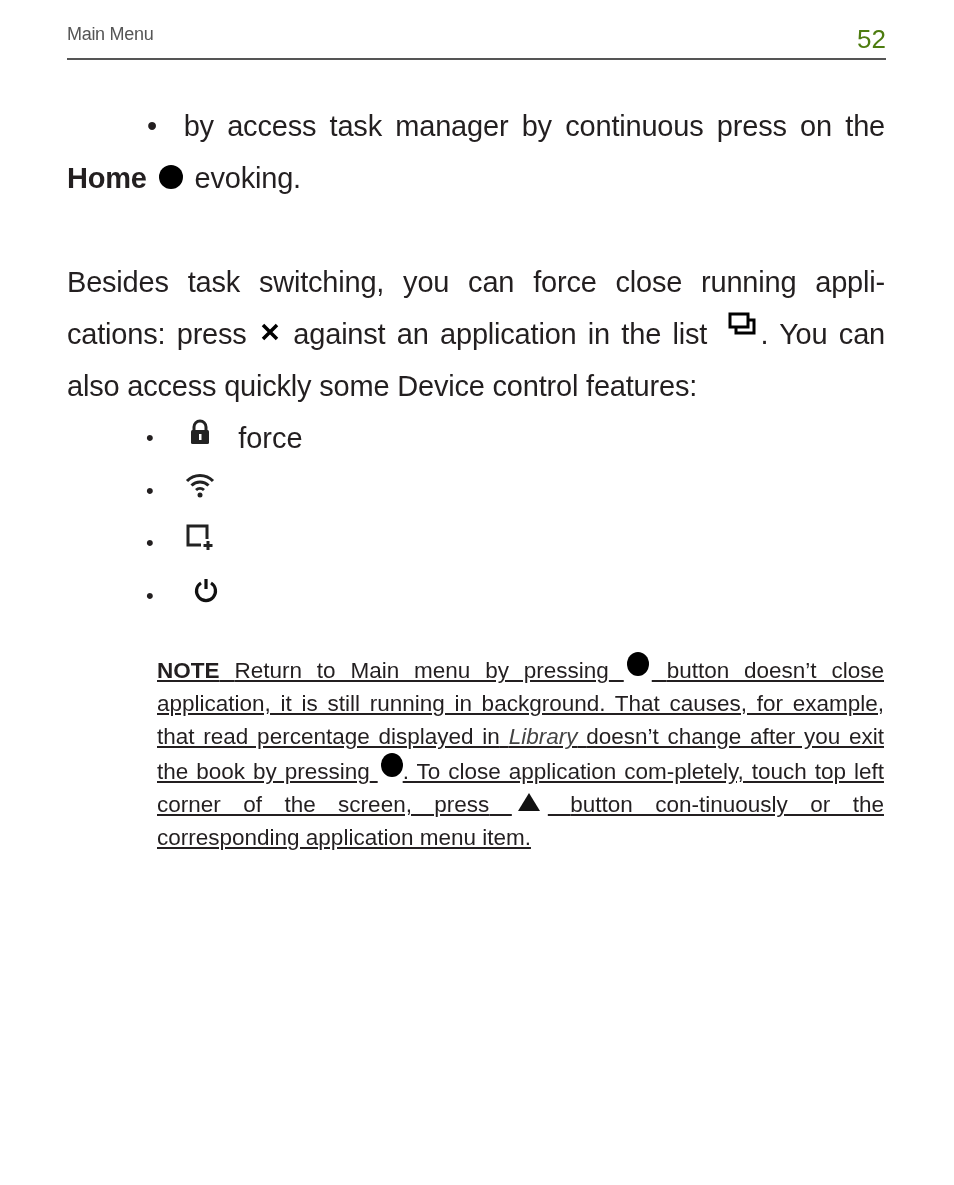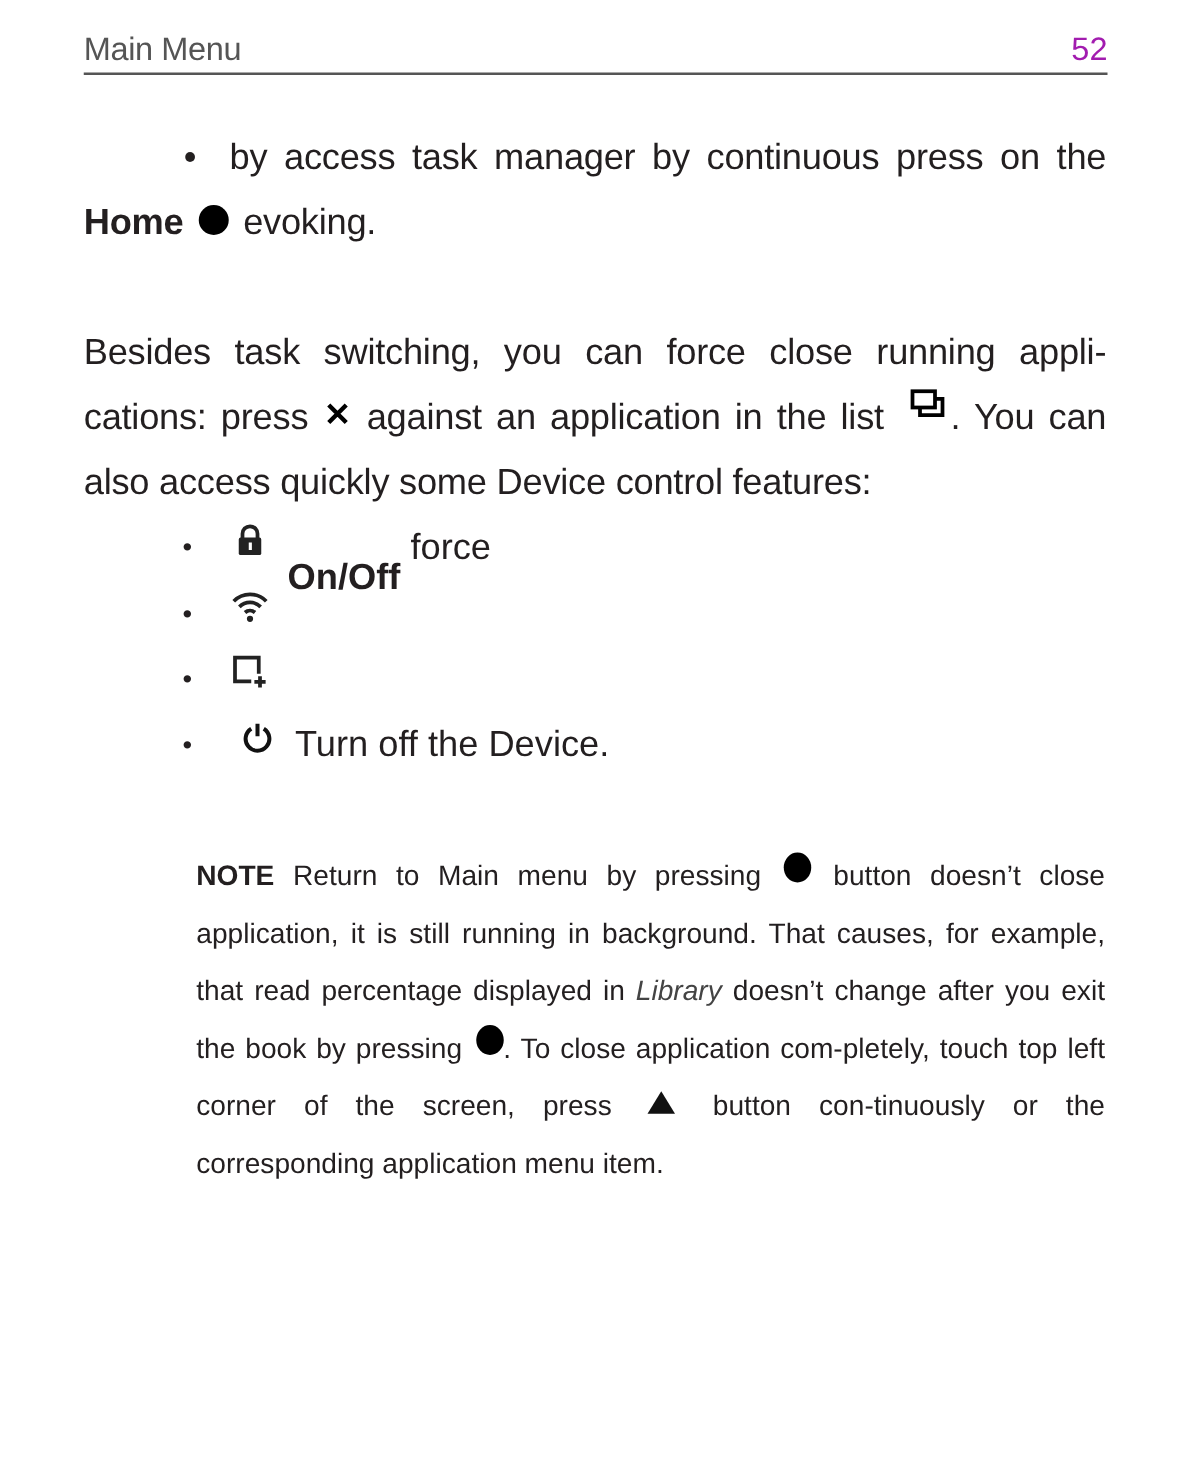--- a/index.html
+++ b/index.html
@@ -1,34 +1,34 @@
 <!DOCTYPE html>
 <html><head>
 <meta charset="utf-8">
 <style>
   html, body { margin: 0; padding: 0; background: #ffffff; }
   body { width: 954px; height: 1185px; position: relative; overflow: hidden;
          font-family: "Liberation Sans", sans-serif; color: #231f20; }
   .header { position: absolute; left: 67px; top: 22px; width: 819px; height: 36px;
             border-bottom: 2px solid #555; }
-  .header .title { position: absolute; left: 0; top: 2px; font-size: 26px; color: #555; letter-spacing: -0.3px; }
-  .header .pageno { position: absolute; right: 0; top: 2px; font-size: 26px; color: #a21caf; }
+  .header .title { position: absolute; left: 0; top: 2px; font-size: 18px; color: #555; letter-spacing: -0.3px; }
+  .header .pageno { position: absolute; right: 0; top: 2px; font-size: 26px; color: #4d7c0f; }
 
   .body-text { position: absolute; left: 67px; width: 818px; font-size: 29px; line-height: 52px; color: #231f20; letter-spacing: -0.2px; }
   .justify { text-align: justify; text-align-last: left; }
   .b { font-weight: bold; margin-top: 48px; }
   .ind { display: inline-block; width: 80px; }
   .dot { display: inline-block; width: 24px; height: 24px; border-radius: 50%; background: #000; vertical-align: -1px; margin: 0 4px; }
 
   .list { position: absolute; left: 146px; top: 412px; width: 740px; font-size: 29px; line-height: 52.5px; }
   .list .li { display: flex; align-items: center; height: 52.5px; white-space: nowrap; }
   .list .bul { width: 36px; font-size: 22px; }
   .list .ico { width: 36px; display: inline-flex; justify-content: center; align-items: center; margin-right: 4px; position: relative; top: -6px; }
 
-  .note { position: absolute; left: 157px; top: 678px; width: 727px; font-size: 22.5px; line-height: 46px; text-align: justify; text-align-last: left; color: #231f20; }
+  .note { position: absolute; left: 157px; top: 652px; width: 727px; font-size: 22.5px; line-height: 33px; text-align: justify; text-align-last: left; color: #231f20; text-decoration: underline; }
   .note .dot { width: 22px; height: 24px; vertical-align: 2px; margin: 0 3px; }
   .note i { color: #444; }
   .tri { display: inline-block; width: 0; height: 0; border-left: 11px solid transparent; border-right: 11px solid transparent; border-bottom: 18px solid #111; vertical-align: 1px; margin: 0 8px 0 6px; }
   svg { display: block; }
 </style>
 </head>
 <body>
 
 <div class="header">
   <span class="title">Main Menu</span>
@@ -61,21 +61,21 @@
 <div class="list">
   <div class="li">
     <span class="bul">•</span>
     <span class="ico">
       <svg width="22" height="26" viewBox="0 0 22 26">
           <path d="M5 12 V8 a6 6 0 0 1 12 0 V12" fill="none" stroke="#222" stroke-width="3"></path>
           <rect x="2" y="11" width="18" height="14" rx="1.5" fill="#222"></rect>
           <rect x="10" y="15" width="2.5" height="6" fill="#fff"></rect>
         </svg>
     </span>
-    &nbsp;<span class="b">On/Off</span>&nbsp;<span>force</span>
+    &nbsp;&nbsp;<span>force</span>
   </div>
   <div class="li">
     <span class="bul">•</span>
     <span class="ico">
       <svg width="30" height="26" viewBox="0 0 30 26">
           <path d="M2 9 a18 18 0 0 1 26 0" fill="none" stroke="#222" stroke-width="3"></path>
           <path d="M6.5 13.5 a12 12 0 0 1 17 0" fill="none" stroke="#222" stroke-width="3"></path>
           <path d="M11 18 a6 6 0 0 1 8 0" fill="none" stroke="#222" stroke-width="3"></path>
           <circle cx="15" cy="23" r="2.5" fill="#222"></circle>
         </svg>
@@ -91,21 +91,20 @@
     </span>
   </div>
   <div class="li">
     <span class="bul">•</span>
     <span class="ico" style="margin-left:6px;margin-right:12px;">
       <svg width="26" height="26" viewBox="0 0 26 26">
           <path d="M8 6 a9.5 9.5 0 1 0 10 0" fill="none" stroke="#111" stroke-width="3.2"></path>
           <path d="M13 2 V12" stroke="#111" stroke-width="3.2"></path>
         </svg>
     </span>
-    <span>Turn off the Device.</span>
   </div>
 </div>
 
 <div class="note">
   <span class="b">NOTE</span>
   <span>Return to Main menu by pressing</span>
   <span class="dot"></span>
   <span>button doesn’t close application, it is still running in background. That causes, for example, that read percentage displayed in</span>
   <i>Library</i>
   <span>doesn’t change after you exit the book by pressing</span>

